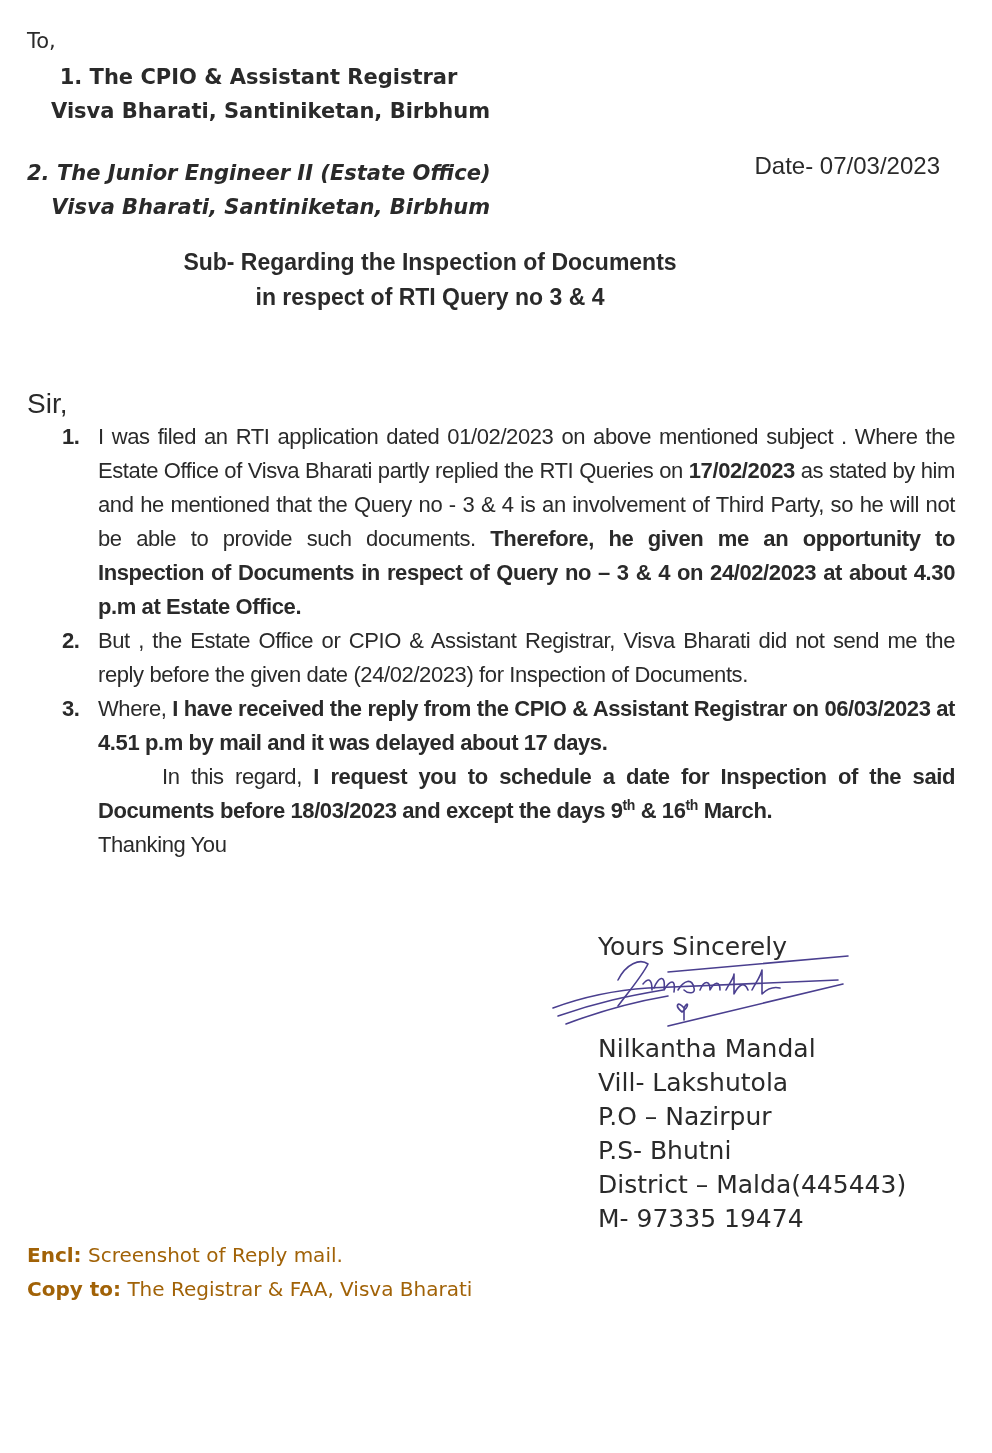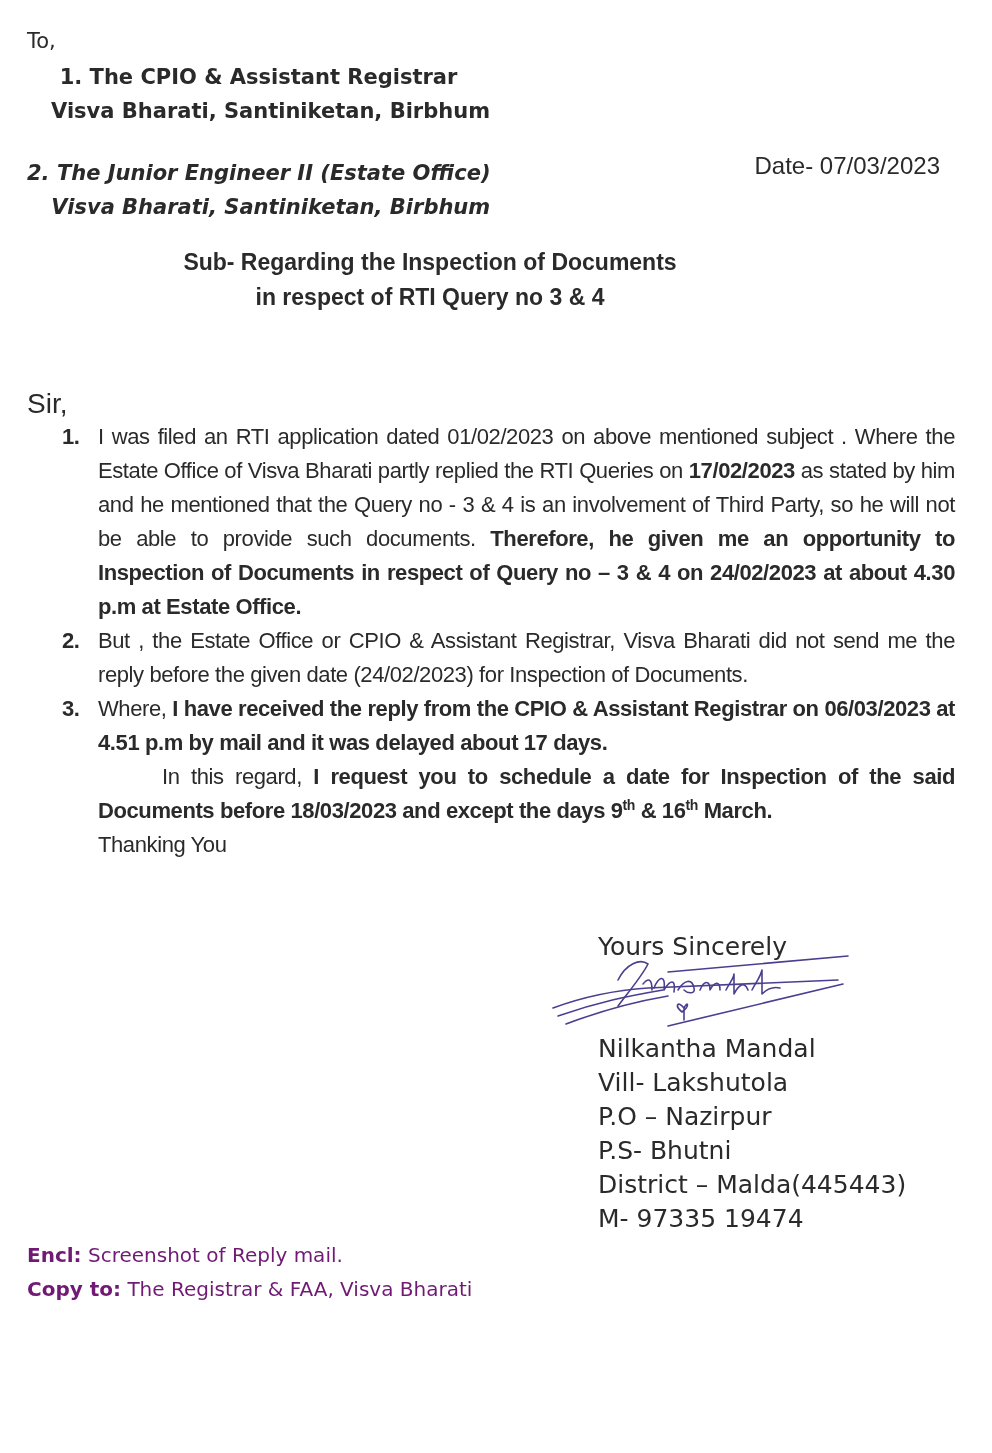--- a/index.html
+++ b/index.html
@@ -86,21 +86,21 @@
       color: #2a2a2a;
     }
     .signature {
       left: 548px; top: 950px; width: 310px; height: 80px;
     }
     .footer {
       left: 27px; top: 1238px;
       font-family: "DejaVu Sans", sans-serif;
       font-size: 20px;
       line-height: 34px;
-      color: #701a75;
+      color: #a16207;
     }
     .footer .b { font-weight: bold; }
   </style>
 </head>
 <body>
 
 <div>
 
   <div class="abs addr to-label">To,</div>
 

